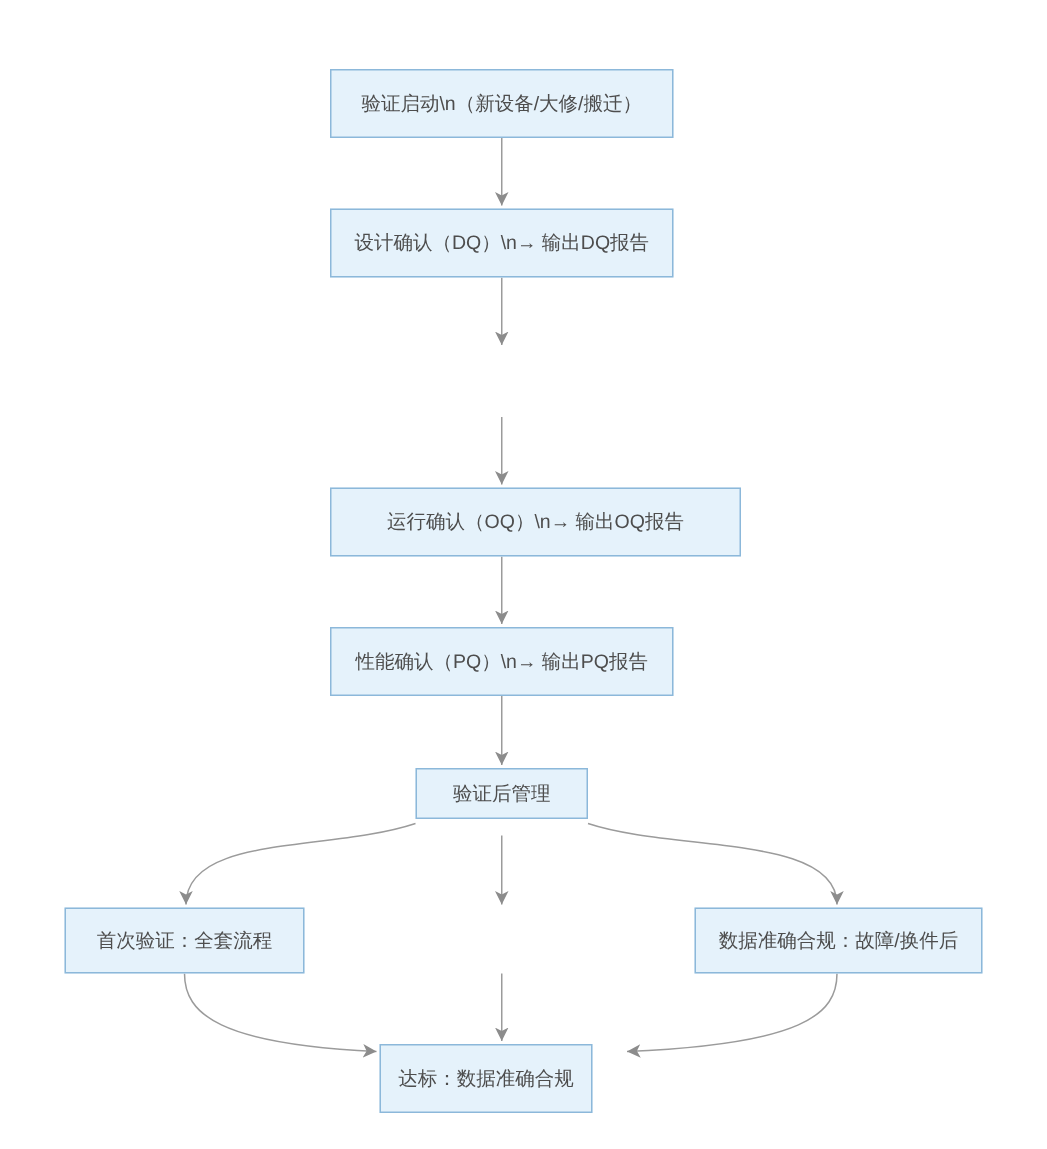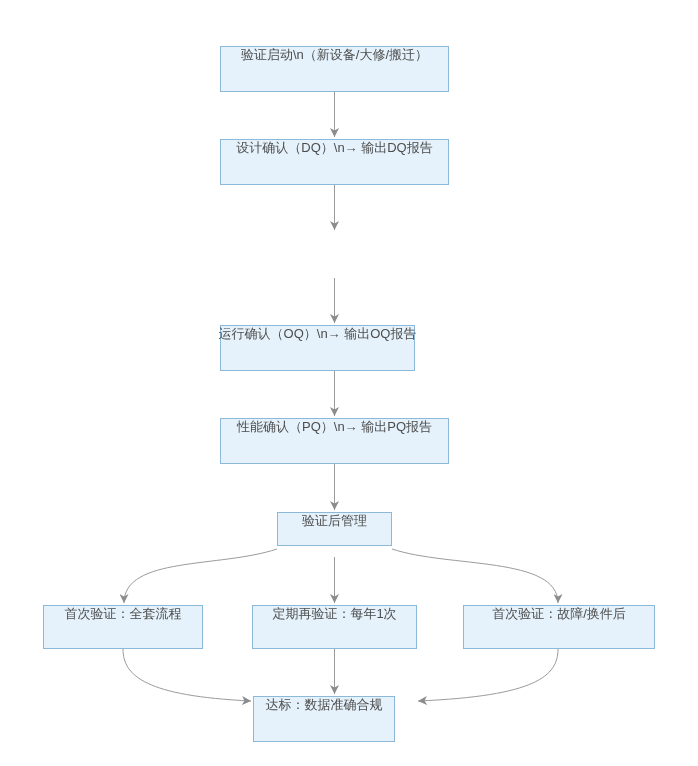--- a/index.html
+++ b/index.html
@@ -16,21 +16,21 @@
     left: 0; top: 0;
     width: 698px; height: 766px;
     pointer-events: none;
   }
   .node {
     position: absolute;
     box-sizing: border-box;
     background: var(--node-fill, #E5F2FB);
     border: 1px solid var(--node-border, #8CB8DA);
     display: flex;
-    align-items: flex-start;
+    align-items: center;
     justify-content: center;
     text-align: center;
     font-size: 13px;
     line-height: 1.2;
     color: var(--text-color, #4D4D4D);
     white-space: nowrap;
   }
   .edge-line {
     stroke: var(--edge-color, #9B9B9B);
     stroke-width: 1;
@@ -63,41 +63,38 @@
 
   <div class="node" style="left:220px; top:46px;  width:229px; height:46px">
     <span>验证启动\n（新设备/大修/搬迁）</span>
   </div>
 
   <div class="node" style="left:220px; top:139px; width:229px; height:46px">
     <span>设计确认（DQ）\n→ 输出DQ报告</span>
   </div>
 
 
-  <div class="node" style="left:220px; top:325px; width:195px; height:46px">
+  <div class="node" style="left:220px; top:325px; width:274px; height:46px">
     <span>运行确认（OQ）\n→ 输出OQ报告</span>
   </div>
 
   <div class="node" style="left:220px; top:418px; width:229px; height:46px">
     <span>性能确认（PQ）\n→ 输出PQ报告</span>
   </div>
 
   <div class="node" style="left:277px; top:512px; width:115px; height:34px">
     <span>验证后管理</span>
   </div>
 
   <div class="node" style="left:43px;  top:605px; width:160px; height:44px">
     <span>首次验证：全套流程</span>
   </div>
 
-  <div class="node" style="left:252px; top:605px; width:165px; height:44px">
-    <span>定期再验证：每年1次</span>
-  </div>
 
   <div class="node" style="left:463px; top:605px; width:192px; height:44px">
-    <span>首次验证：故障/换件后</span>
+    <span>数据准确合规：故障/换件后</span>
   </div>
 
   <div class="node" style="left:253px; top:696px; width:142px; height:46px">
     <span>达标：数据准确合规</span>
   </div>
 
 </div>
 
 </body></html>

